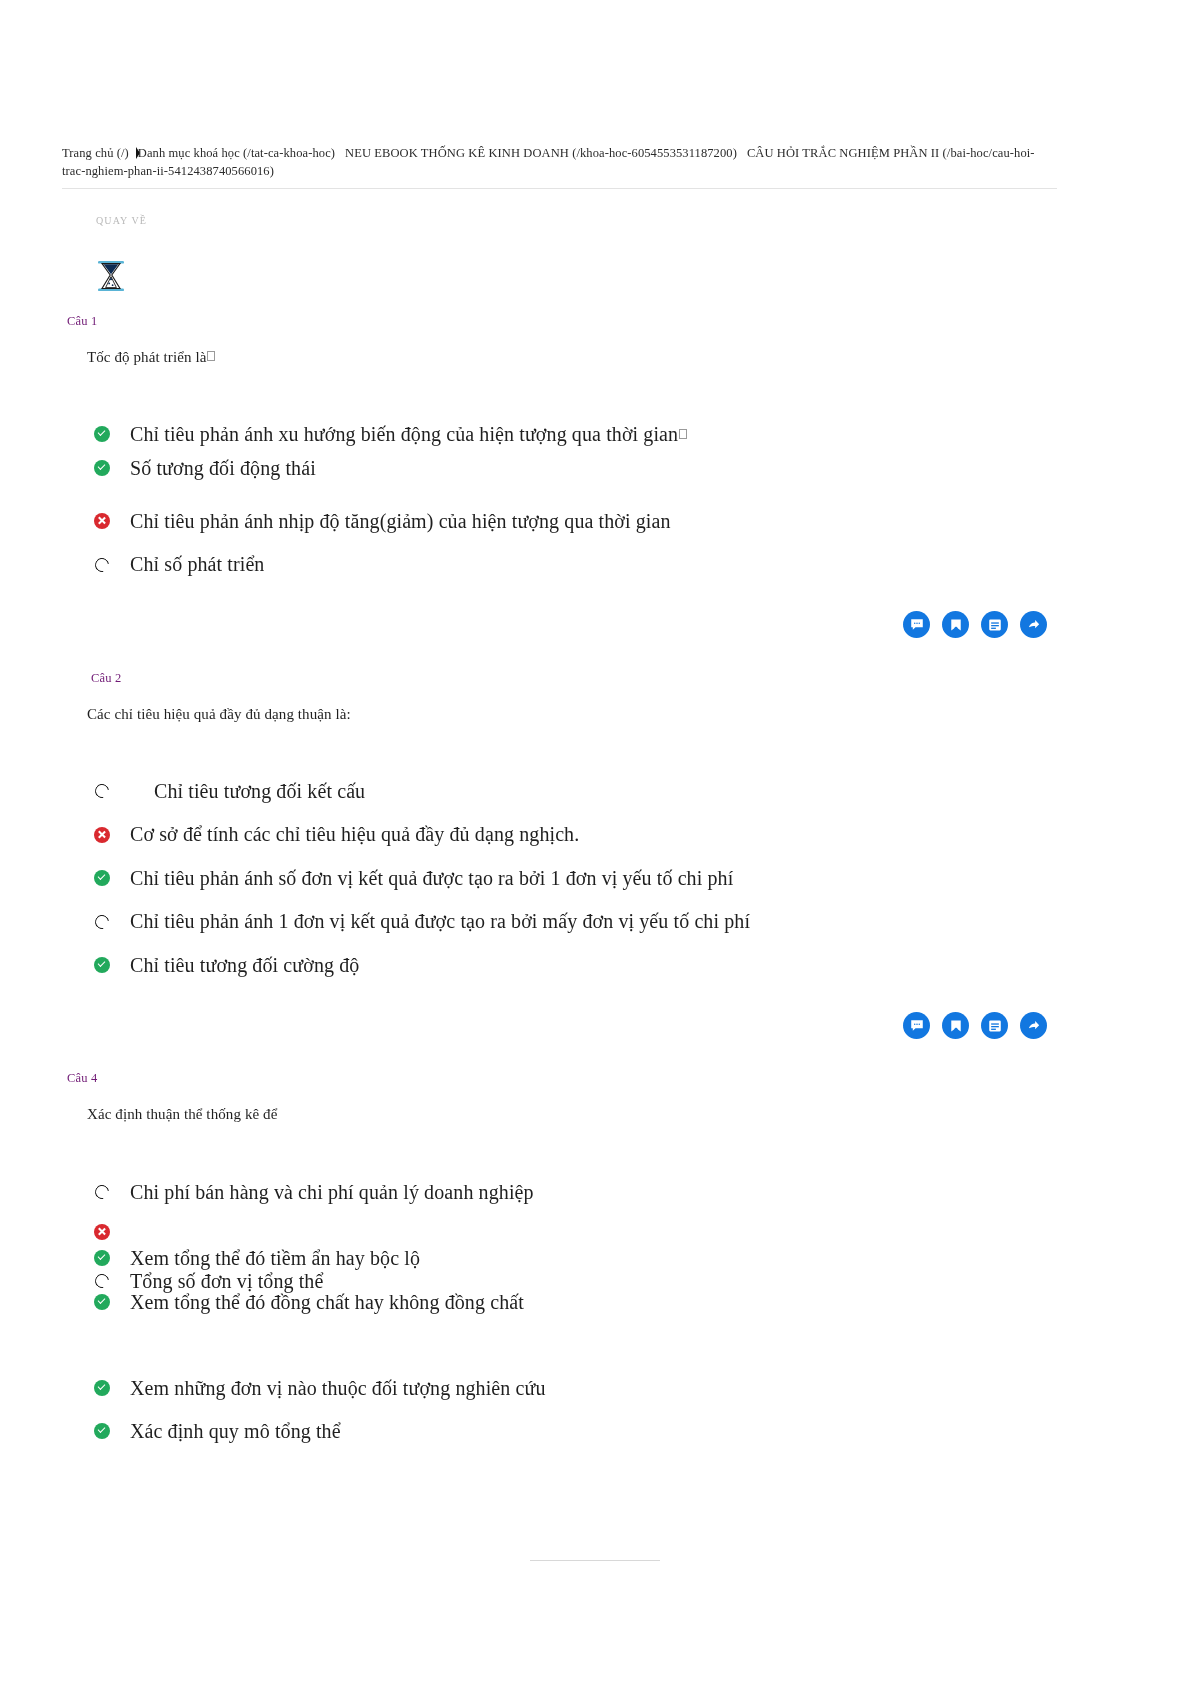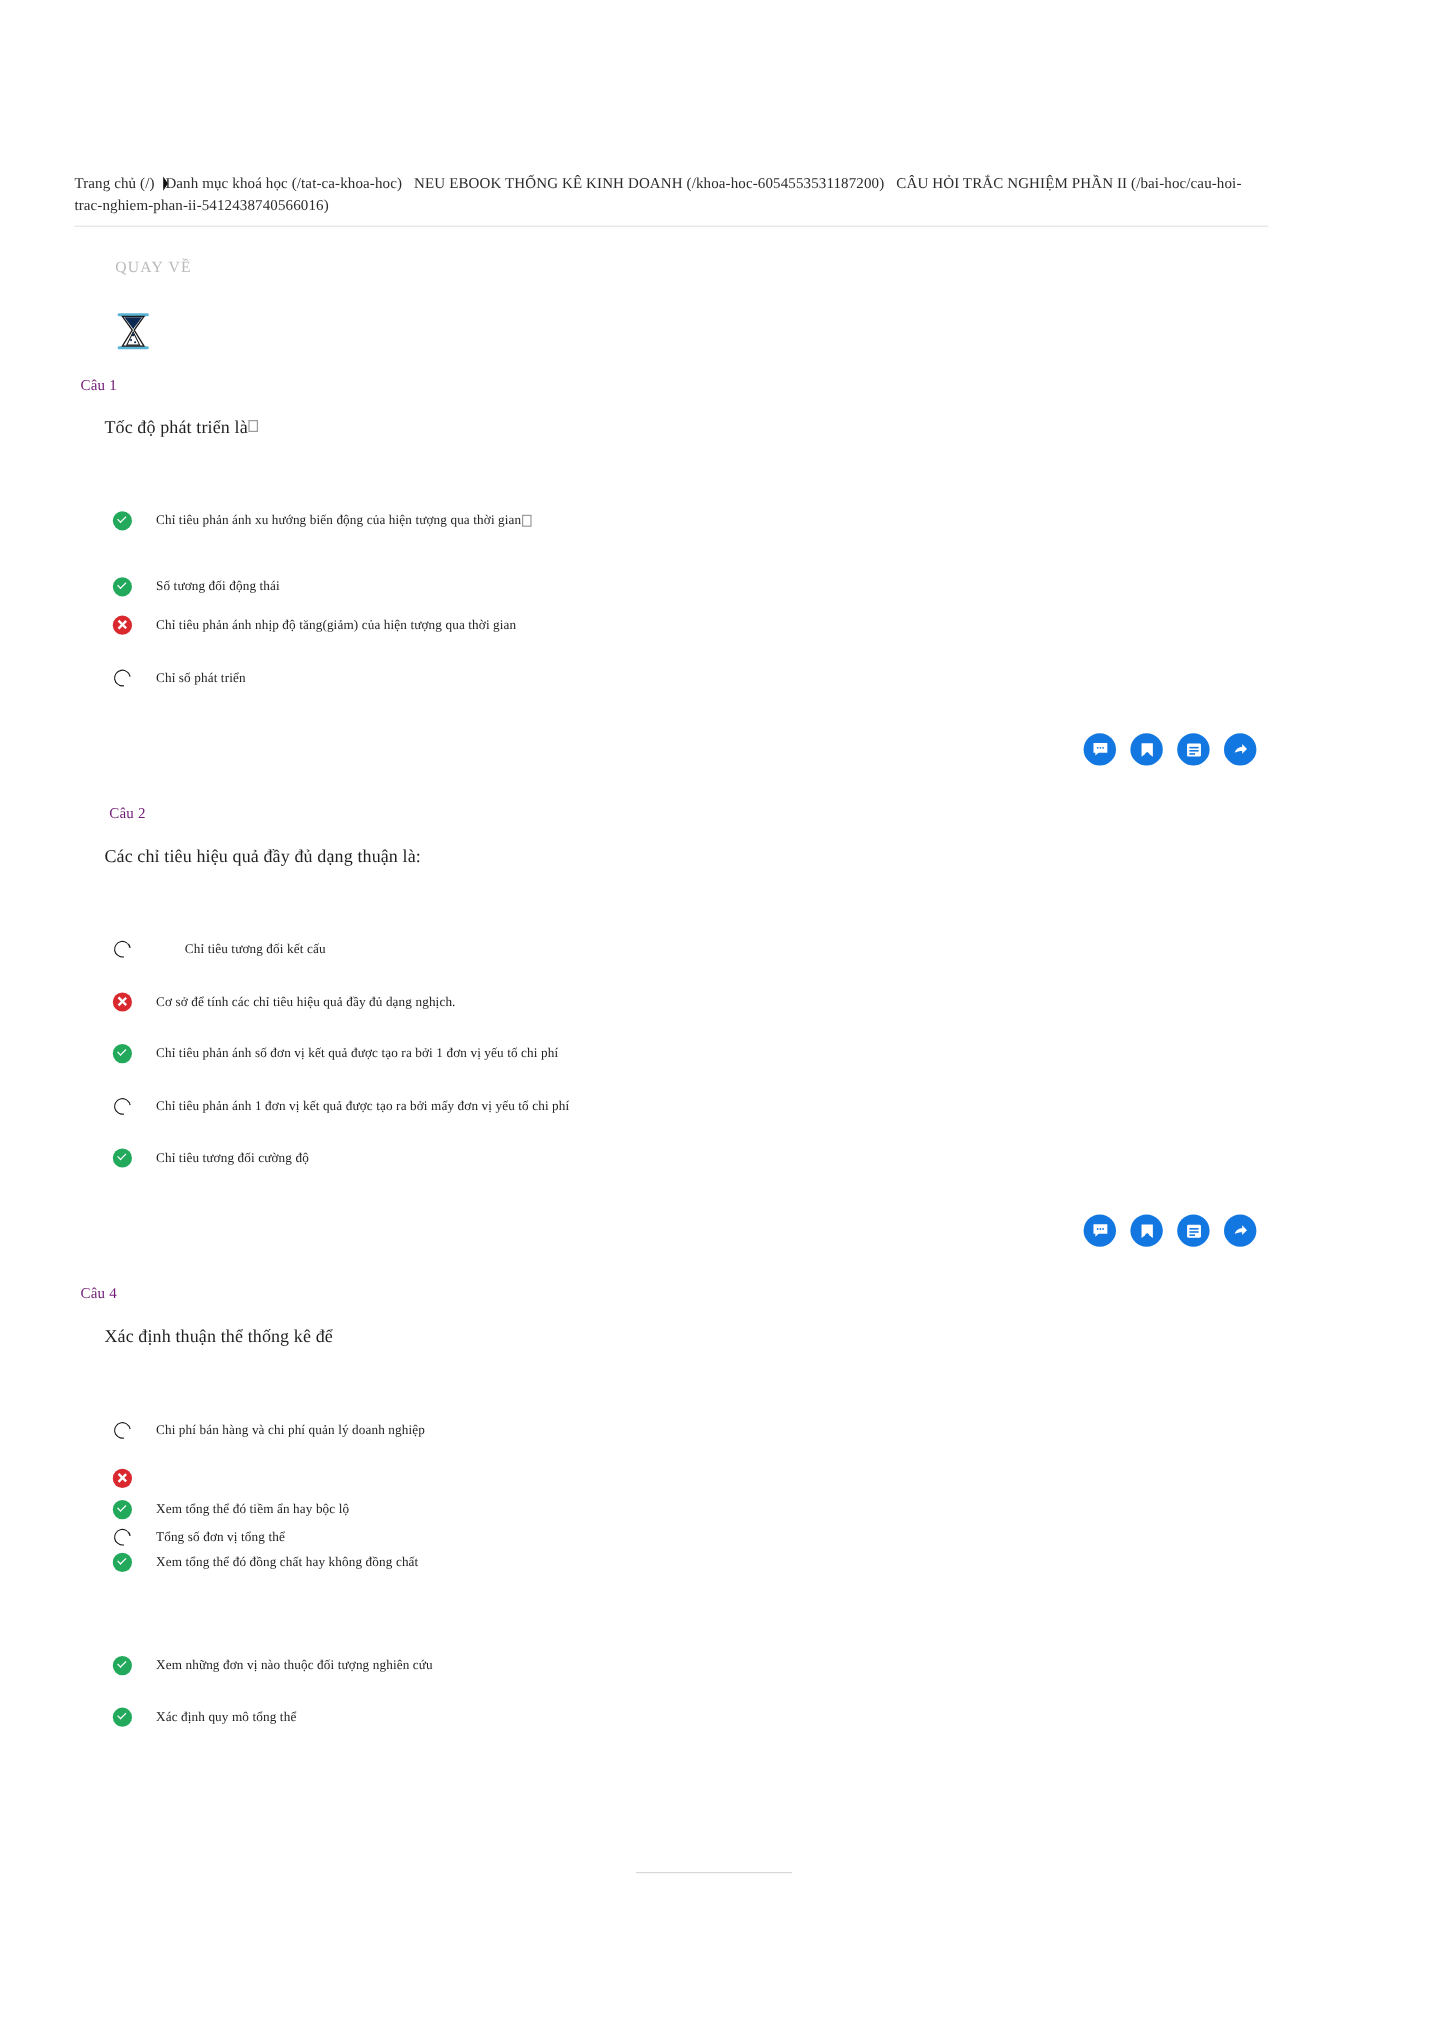--- a/index.html
+++ b/index.html
@@ -59,21 +59,21 @@
     width: 995px;
     height: 1px;
     background: #e3e3e3;
   }
 
   
   .back-link {
     position: absolute;
     left: 96px;
     top: 215px;
-    font-size: 13px;
+    font-size: 10px;
     letter-spacing: 1.1px;
     color: #b9b9b9;
     font-family: "Liberation Serif", serif;
     text-decoration: none;
   }
 
   
   .timer-icon {
     position: absolute;
     left: 96px;
@@ -173,21 +173,21 @@
     height: 14px;
     border-radius: 50%;
     border: 1.7px solid #1b1b1b;
     border-right-color: transparent;
     transform: rotate(35deg);
     display: block;
     margin: 1px 0 0 1px;
     box-sizing: border-box;
   }
   .opt-text {
-    font-size: 11px;
+    font-size: 20px;
     color: #1f1f1f;
     letter-spacing: 0.1px;
     white-space: nowrap;
   }
 
   
   .action-bar {
     position: absolute;
     display: flex;
     gap: 12px;
@@ -243,21 +243,21 @@
     <div class="question">
       <div class="q-number" style="top: 314px;">Câu 1</div>
       <div class="q-text" style="top: 349px;"><span>Tốc độ phát triển là</span><span class="tofu"></span></div>
       <div class="option" style="top: 424px;">
         <span class="opt-mark">
           <span class="mark-correct"></span>
         </span>
         <span class="opt-text">Chỉ tiêu phản ánh xu hướng biến động của hiện tượng qua thời gian</span>
         <span class="tofu"></span>
       </div>
-      <div class="option" style="top: 479px;">
+      <div class="option" style="top: 458px;">
         <span class="opt-mark">
           <span class="mark-correct"></span>
         </span>
         <span class="opt-text">Số tương đối động thái</span>
       </div>
       <div class="option" style="top: 511px;">
         <span class="opt-mark">
           <span class="mark-wrong"></span>
         </span>
         <span class="opt-text">Chỉ tiêu phản ánh nhịp độ tăng(giảm) của hiện tượng qua thời gian</span>

